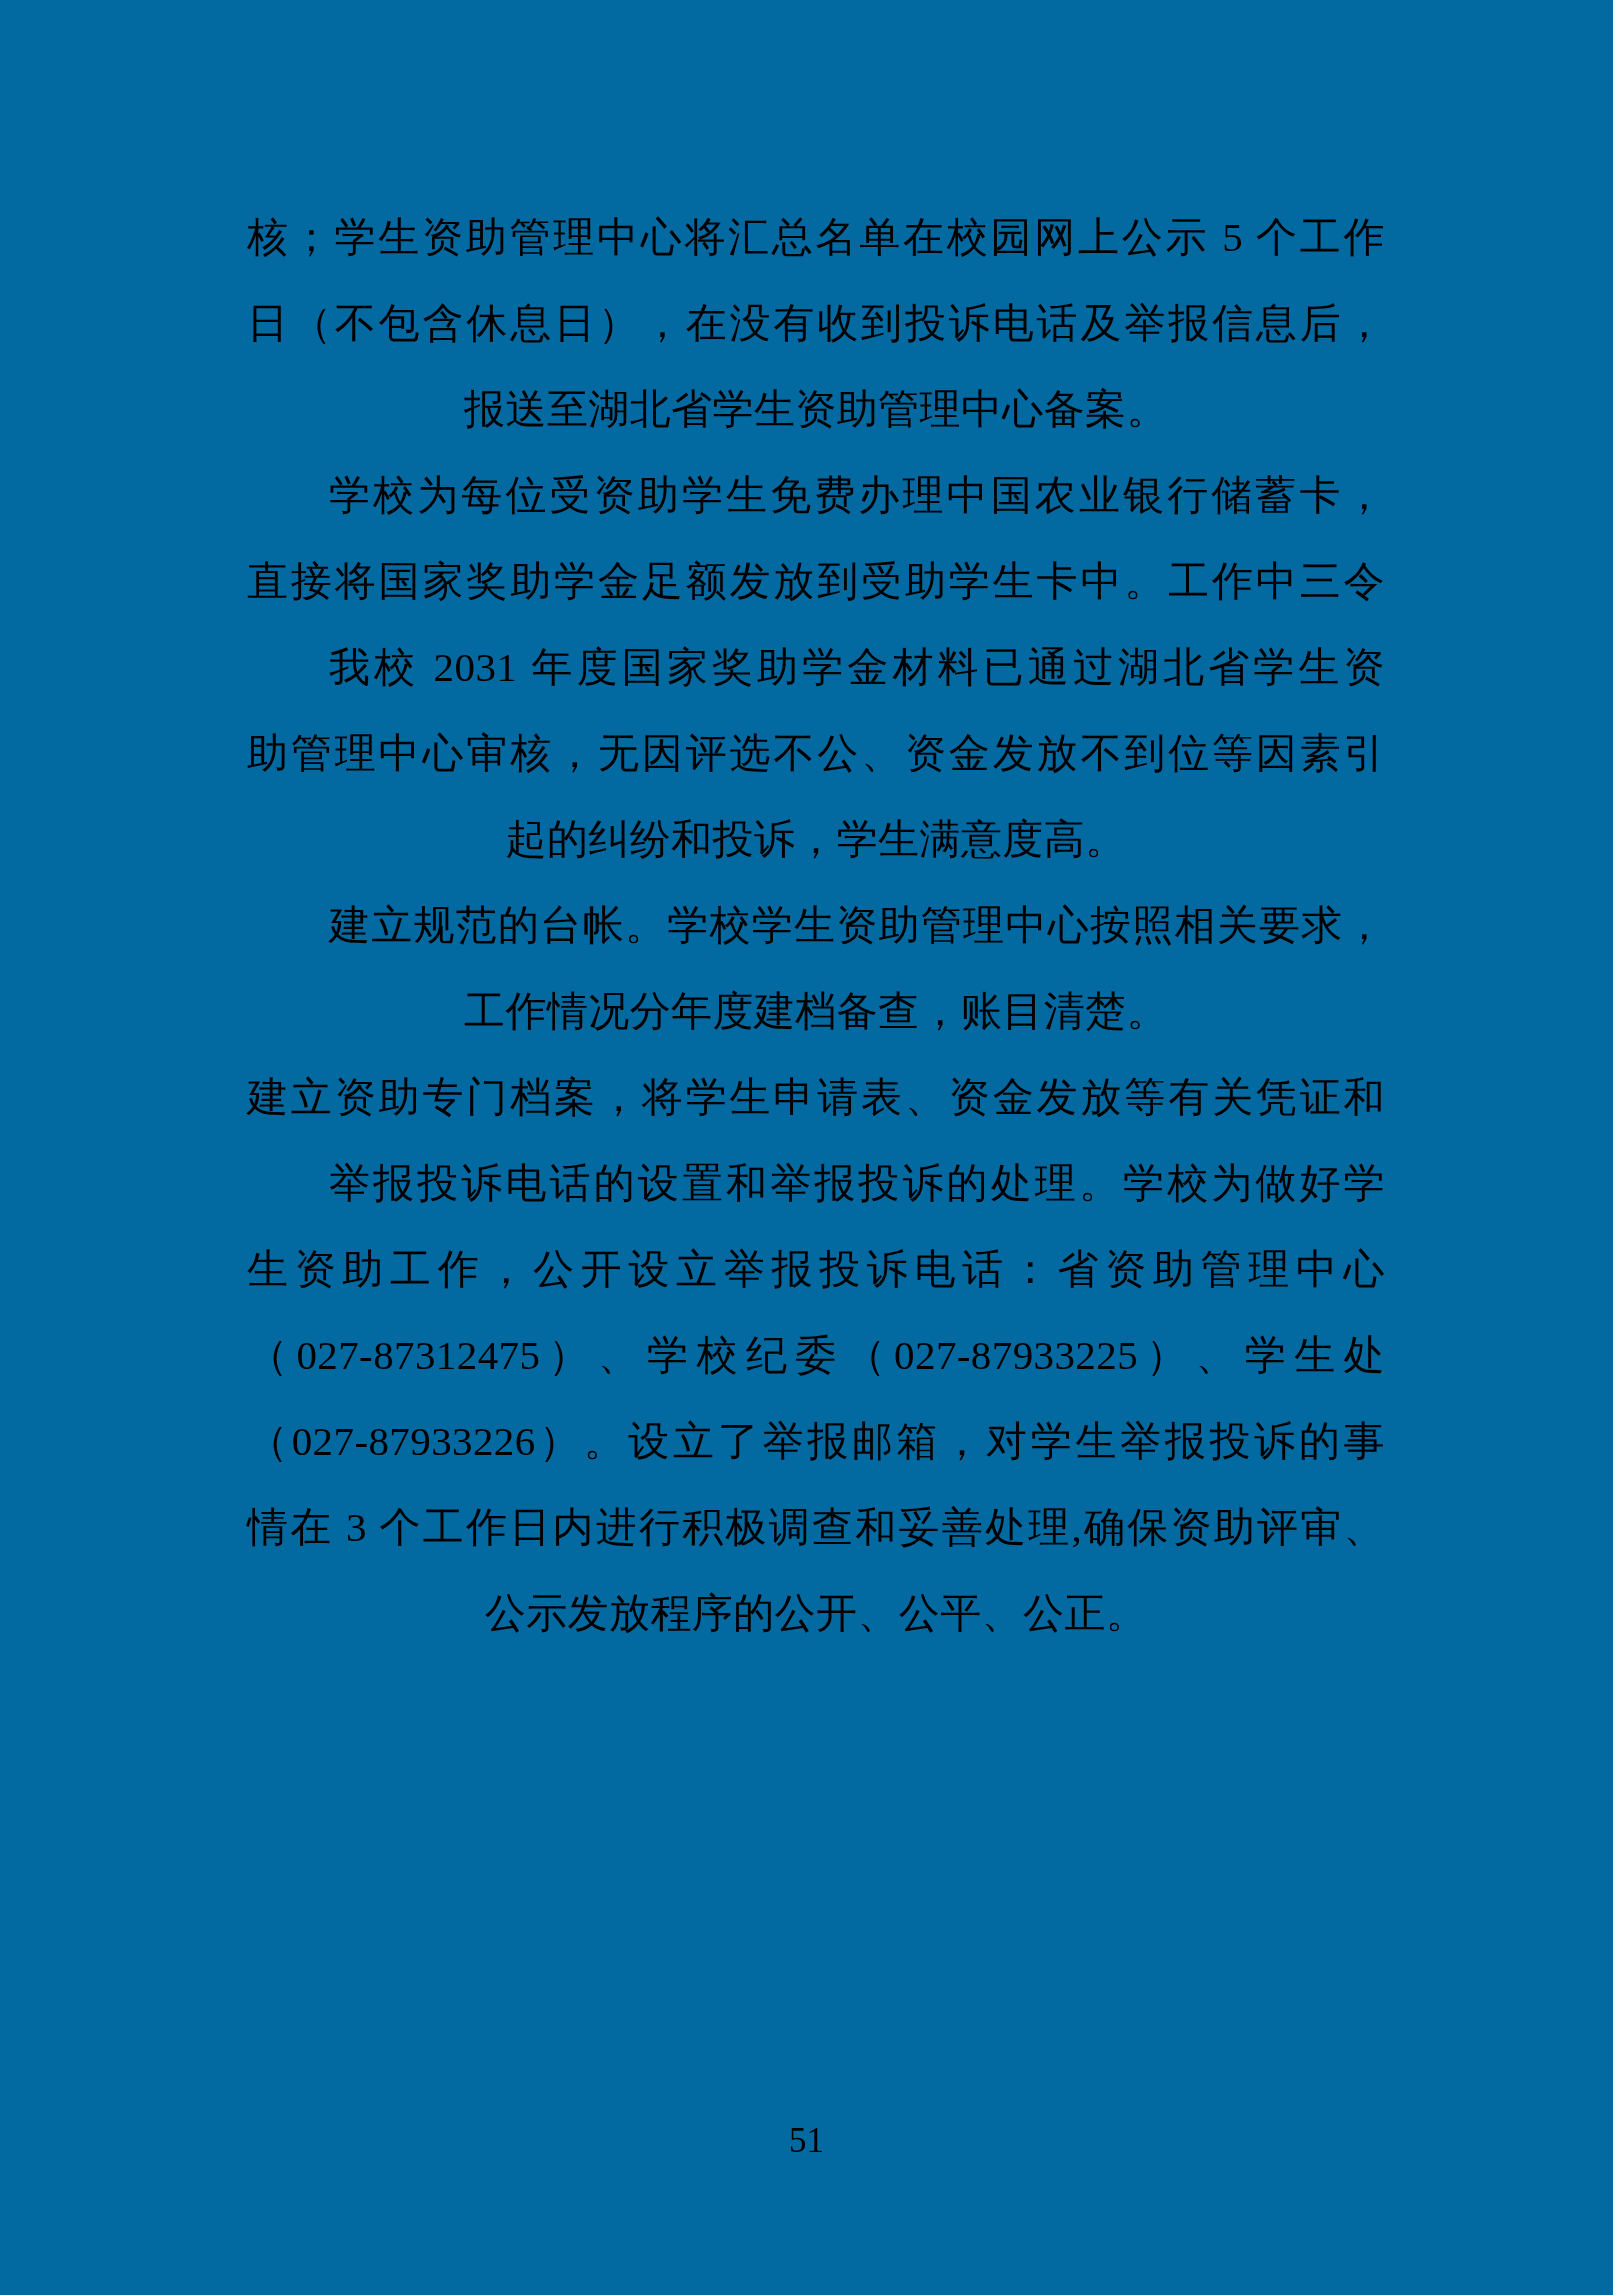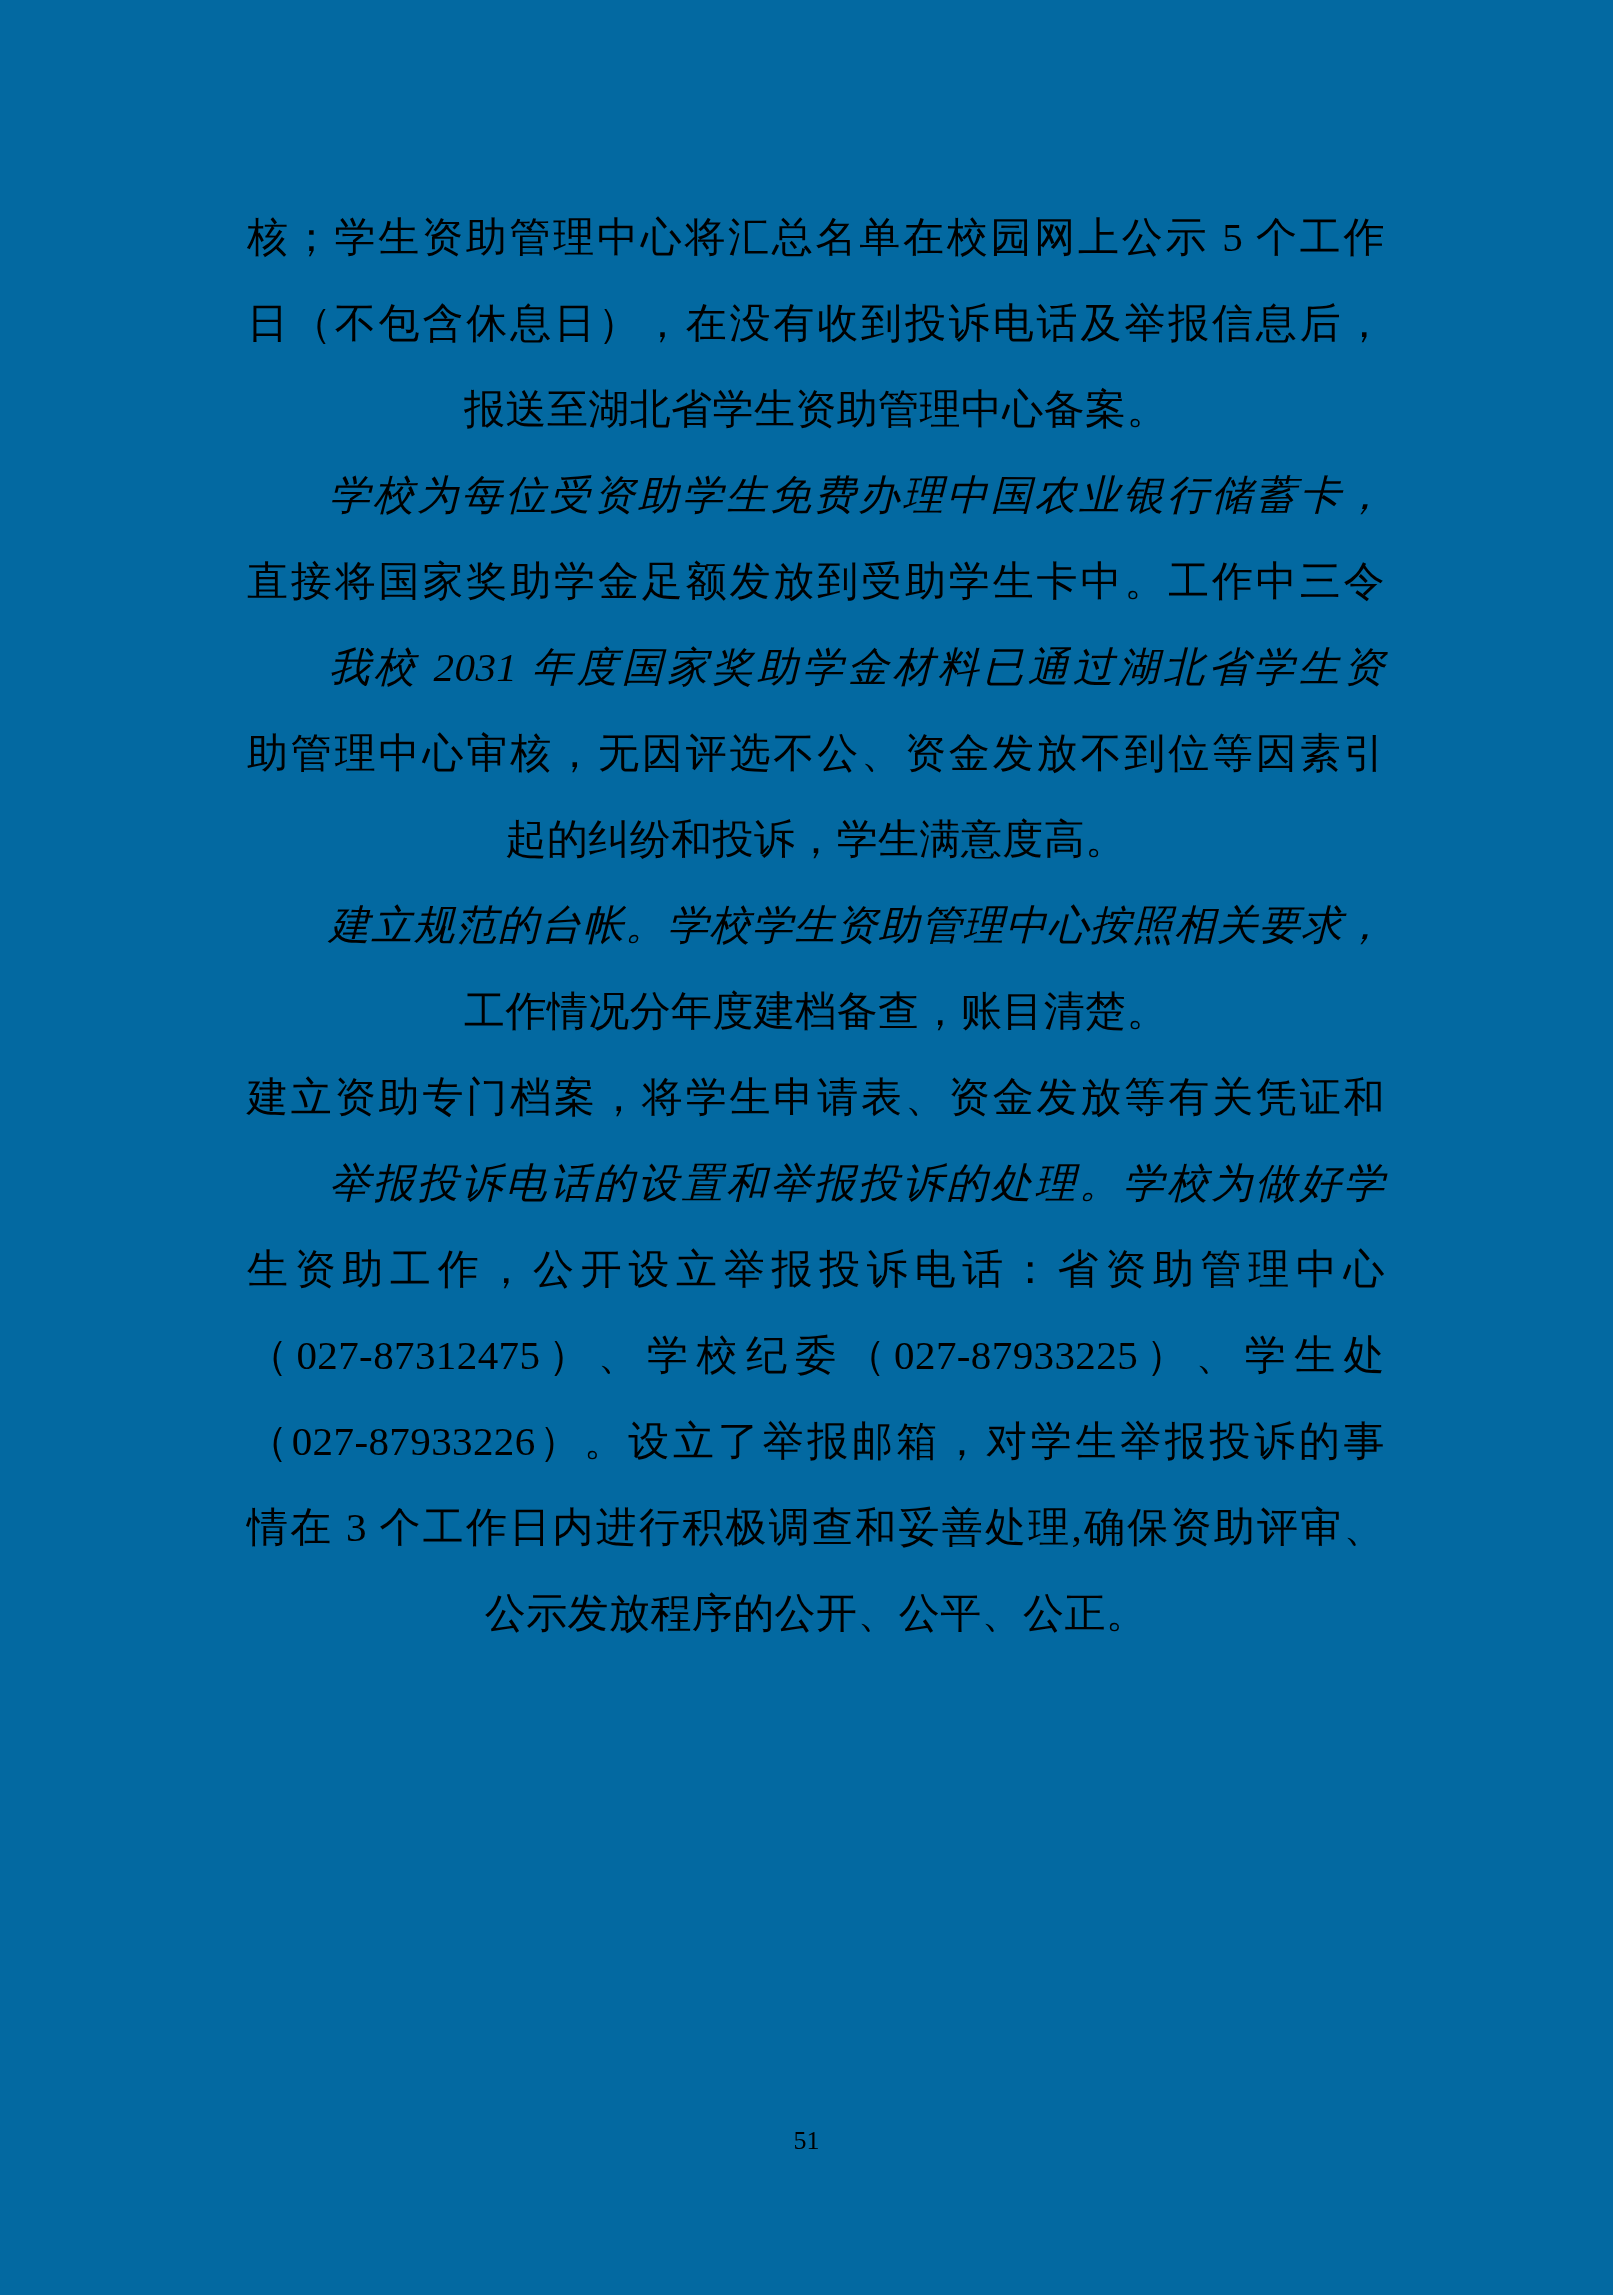--- a/index.html
+++ b/index.html
@@ -28,31 +28,30 @@
     text-align: center;
     text-justify: inter-character;
     overflow: visible;
   }
   .line.fill {
     text-align: justify;
     text-align-last: justify;
   }
   .line.indent {
     padding-left: 2em;
-    font-style: italic;
   }
   .page-footer {
     position: absolute;
     left: 0;
     top: 2123px;
     width: 100%;
     text-align: center;
   }
   .page-number {
-    font-size: 26px;
+    font-size: 35px;
     line-height: 36px;
     color: #000000;
   }
 </style>
 </head>
 <body>
 
 <div class="page">
   <div class="content">
     <p class="line fill">核；学生资助管理中心将汇总名单在校园网上公示 5 个工作</p>

